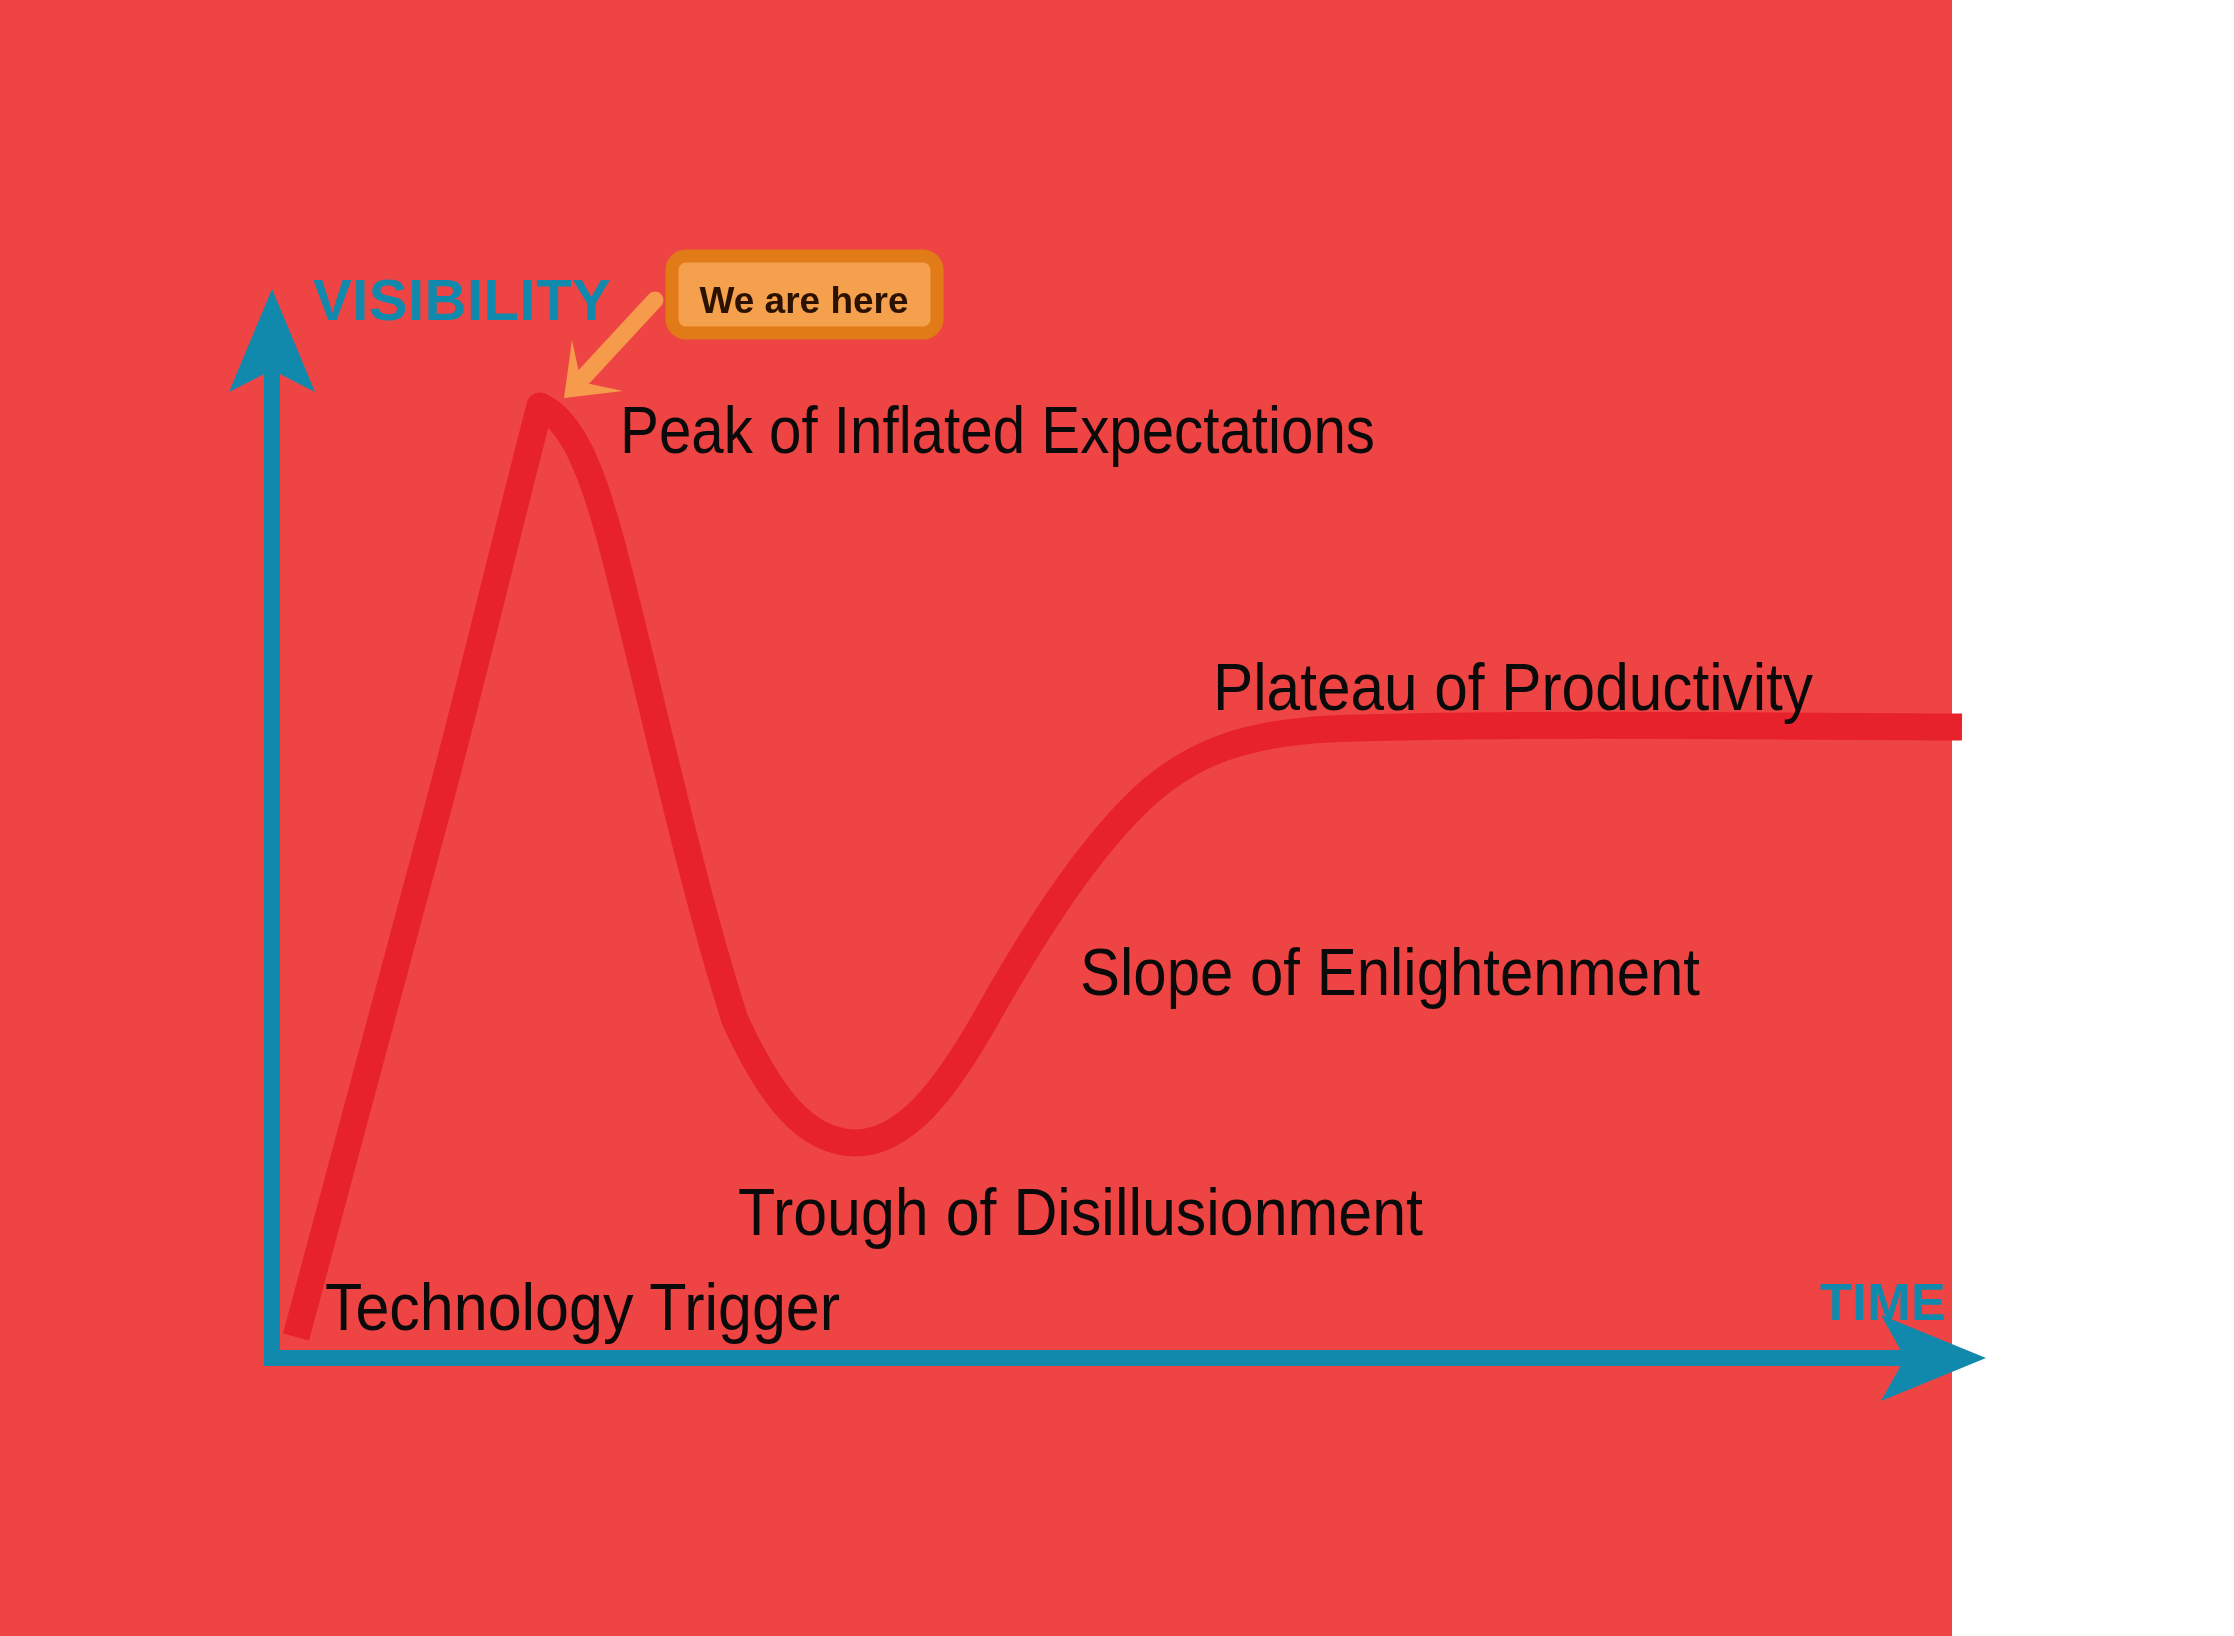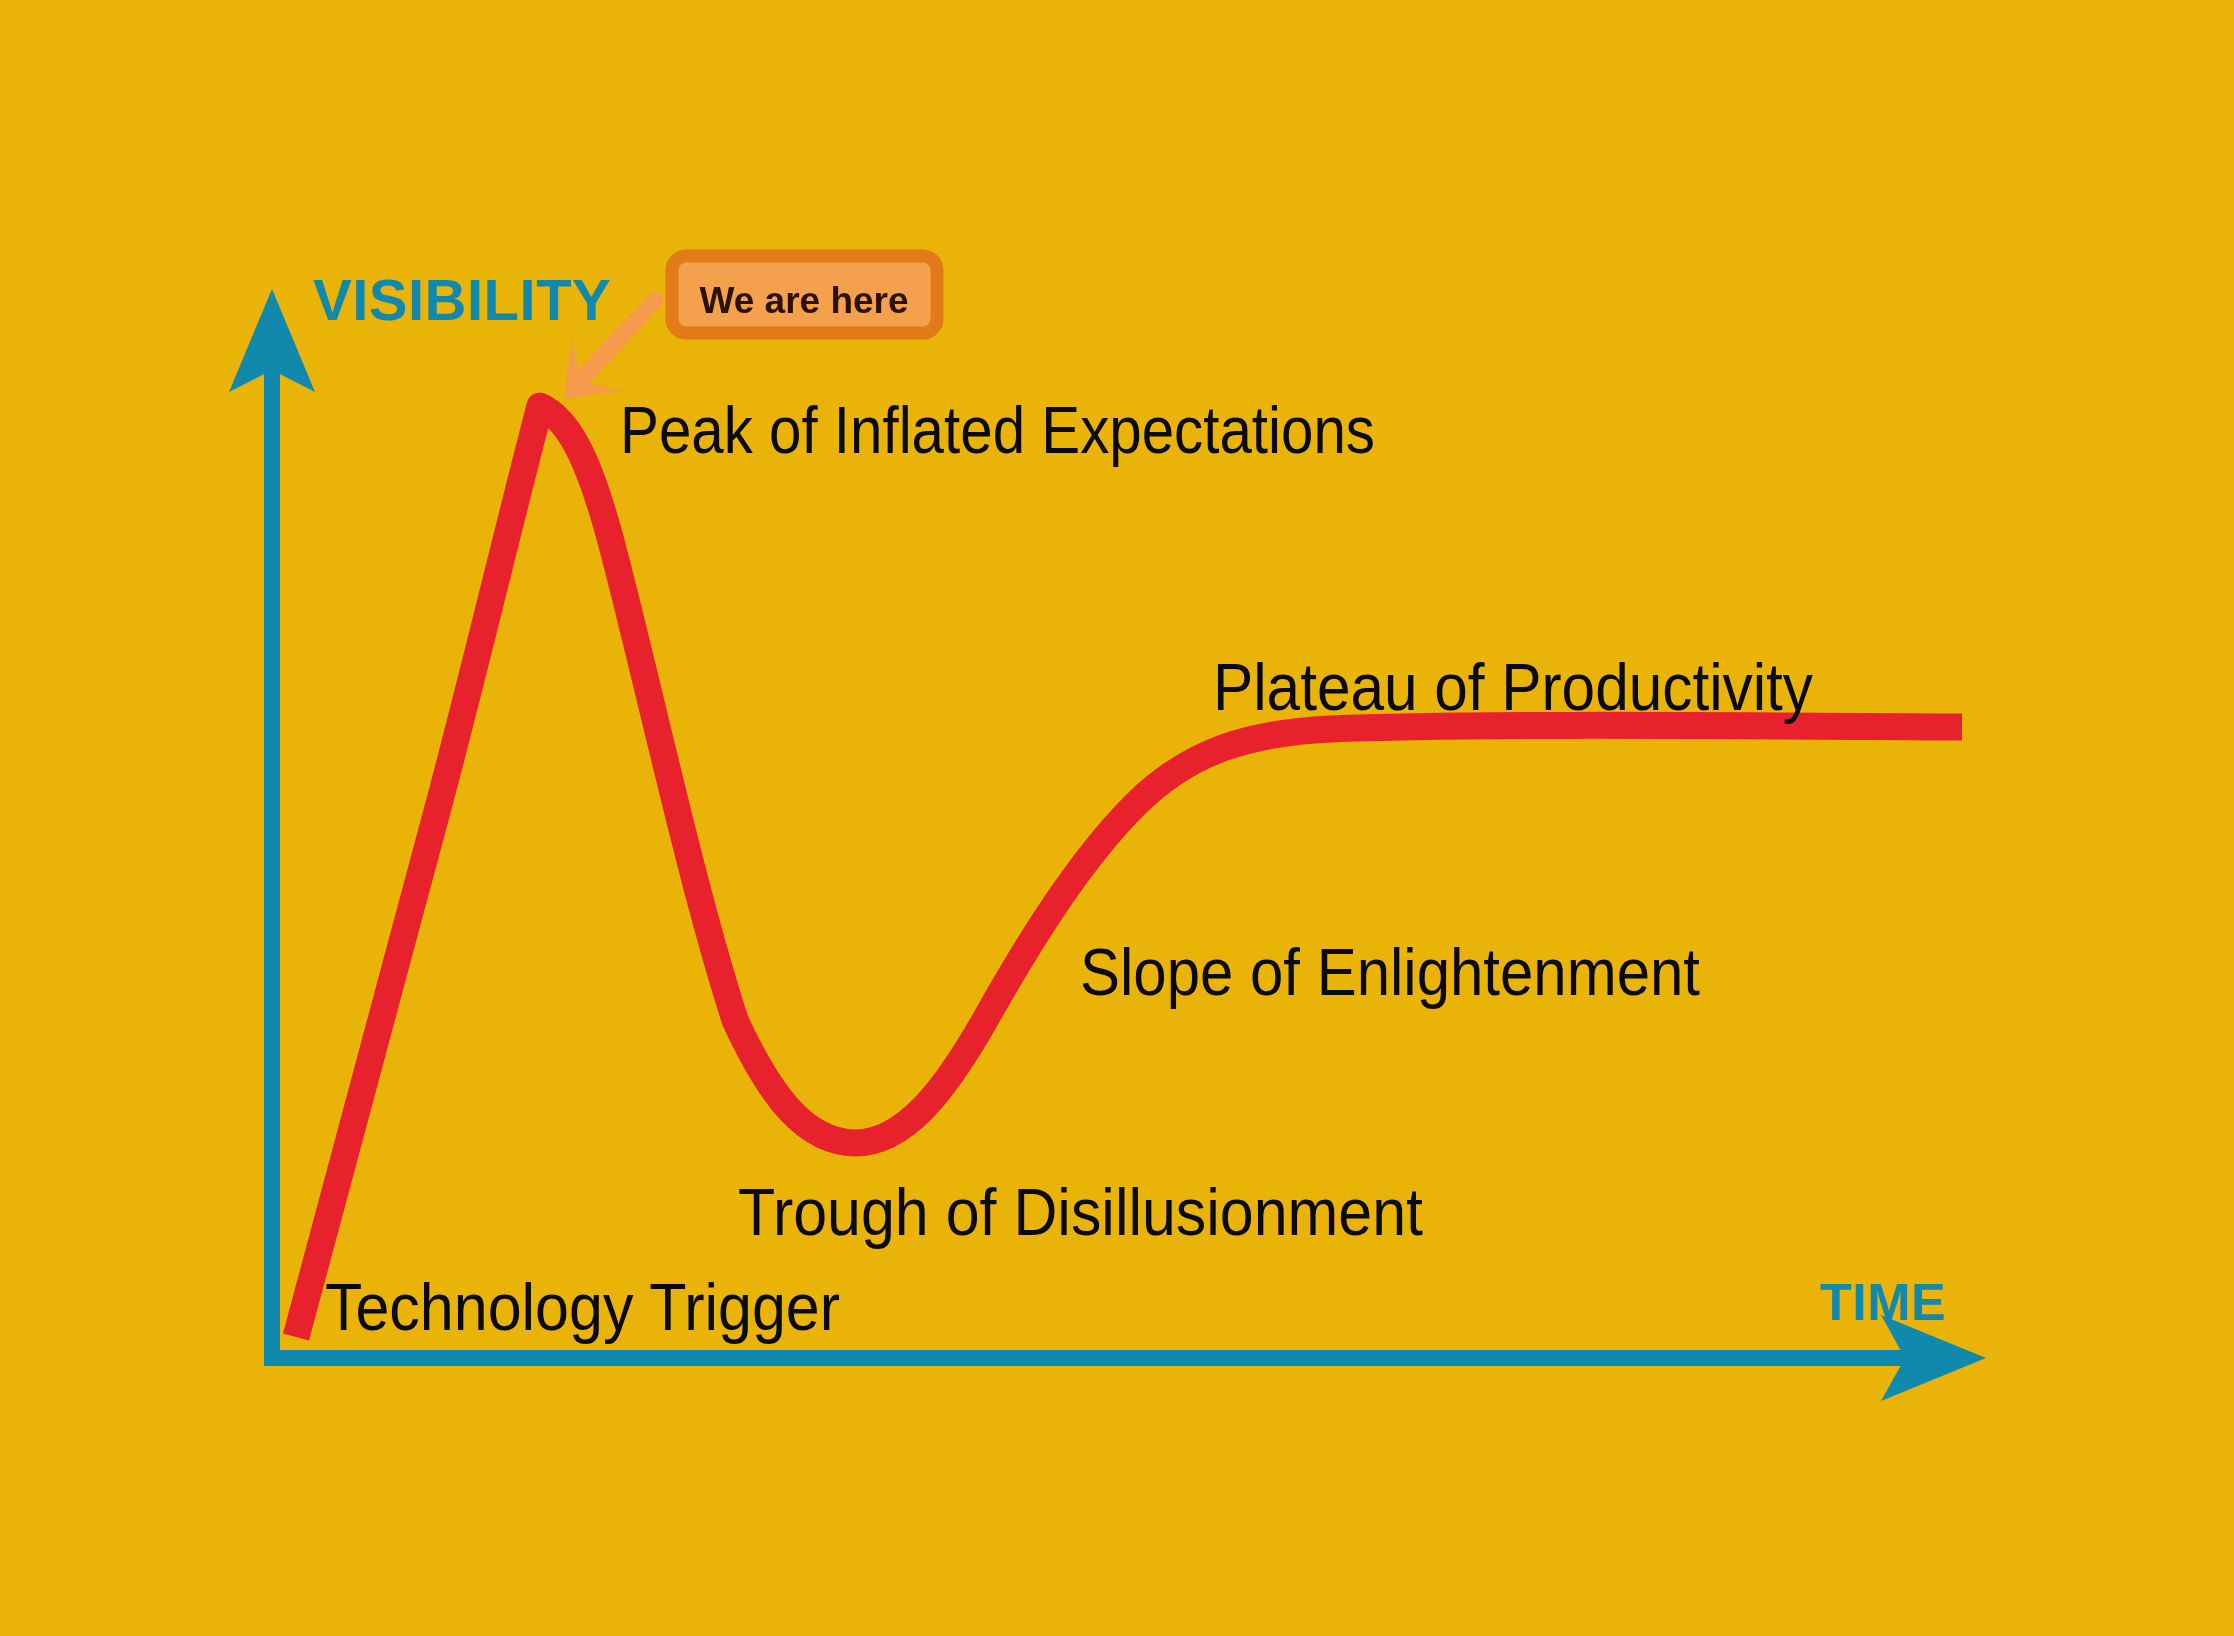--- a/index.html
+++ b/index.html
@@ -8,23 +8,23 @@
     background: #ffffff;
   }
   body {
     width: 2234px;
     height: 1636px;
     overflow: hidden;
     font-family: "Liberation Sans", sans-serif;
   }
   #stage {
     position: relative;
-    width: 2234px;
+    width: 1952px;
     height: 1636px;
-    background: #eab308;
+    background: #ef4444;
   }
   #hype-svg {
     position: absolute;
     left: 0;
     top: 0;
     width: 2234px;
     height: 1636px;
   }
   .axis-label {
     font-weight: bold;

